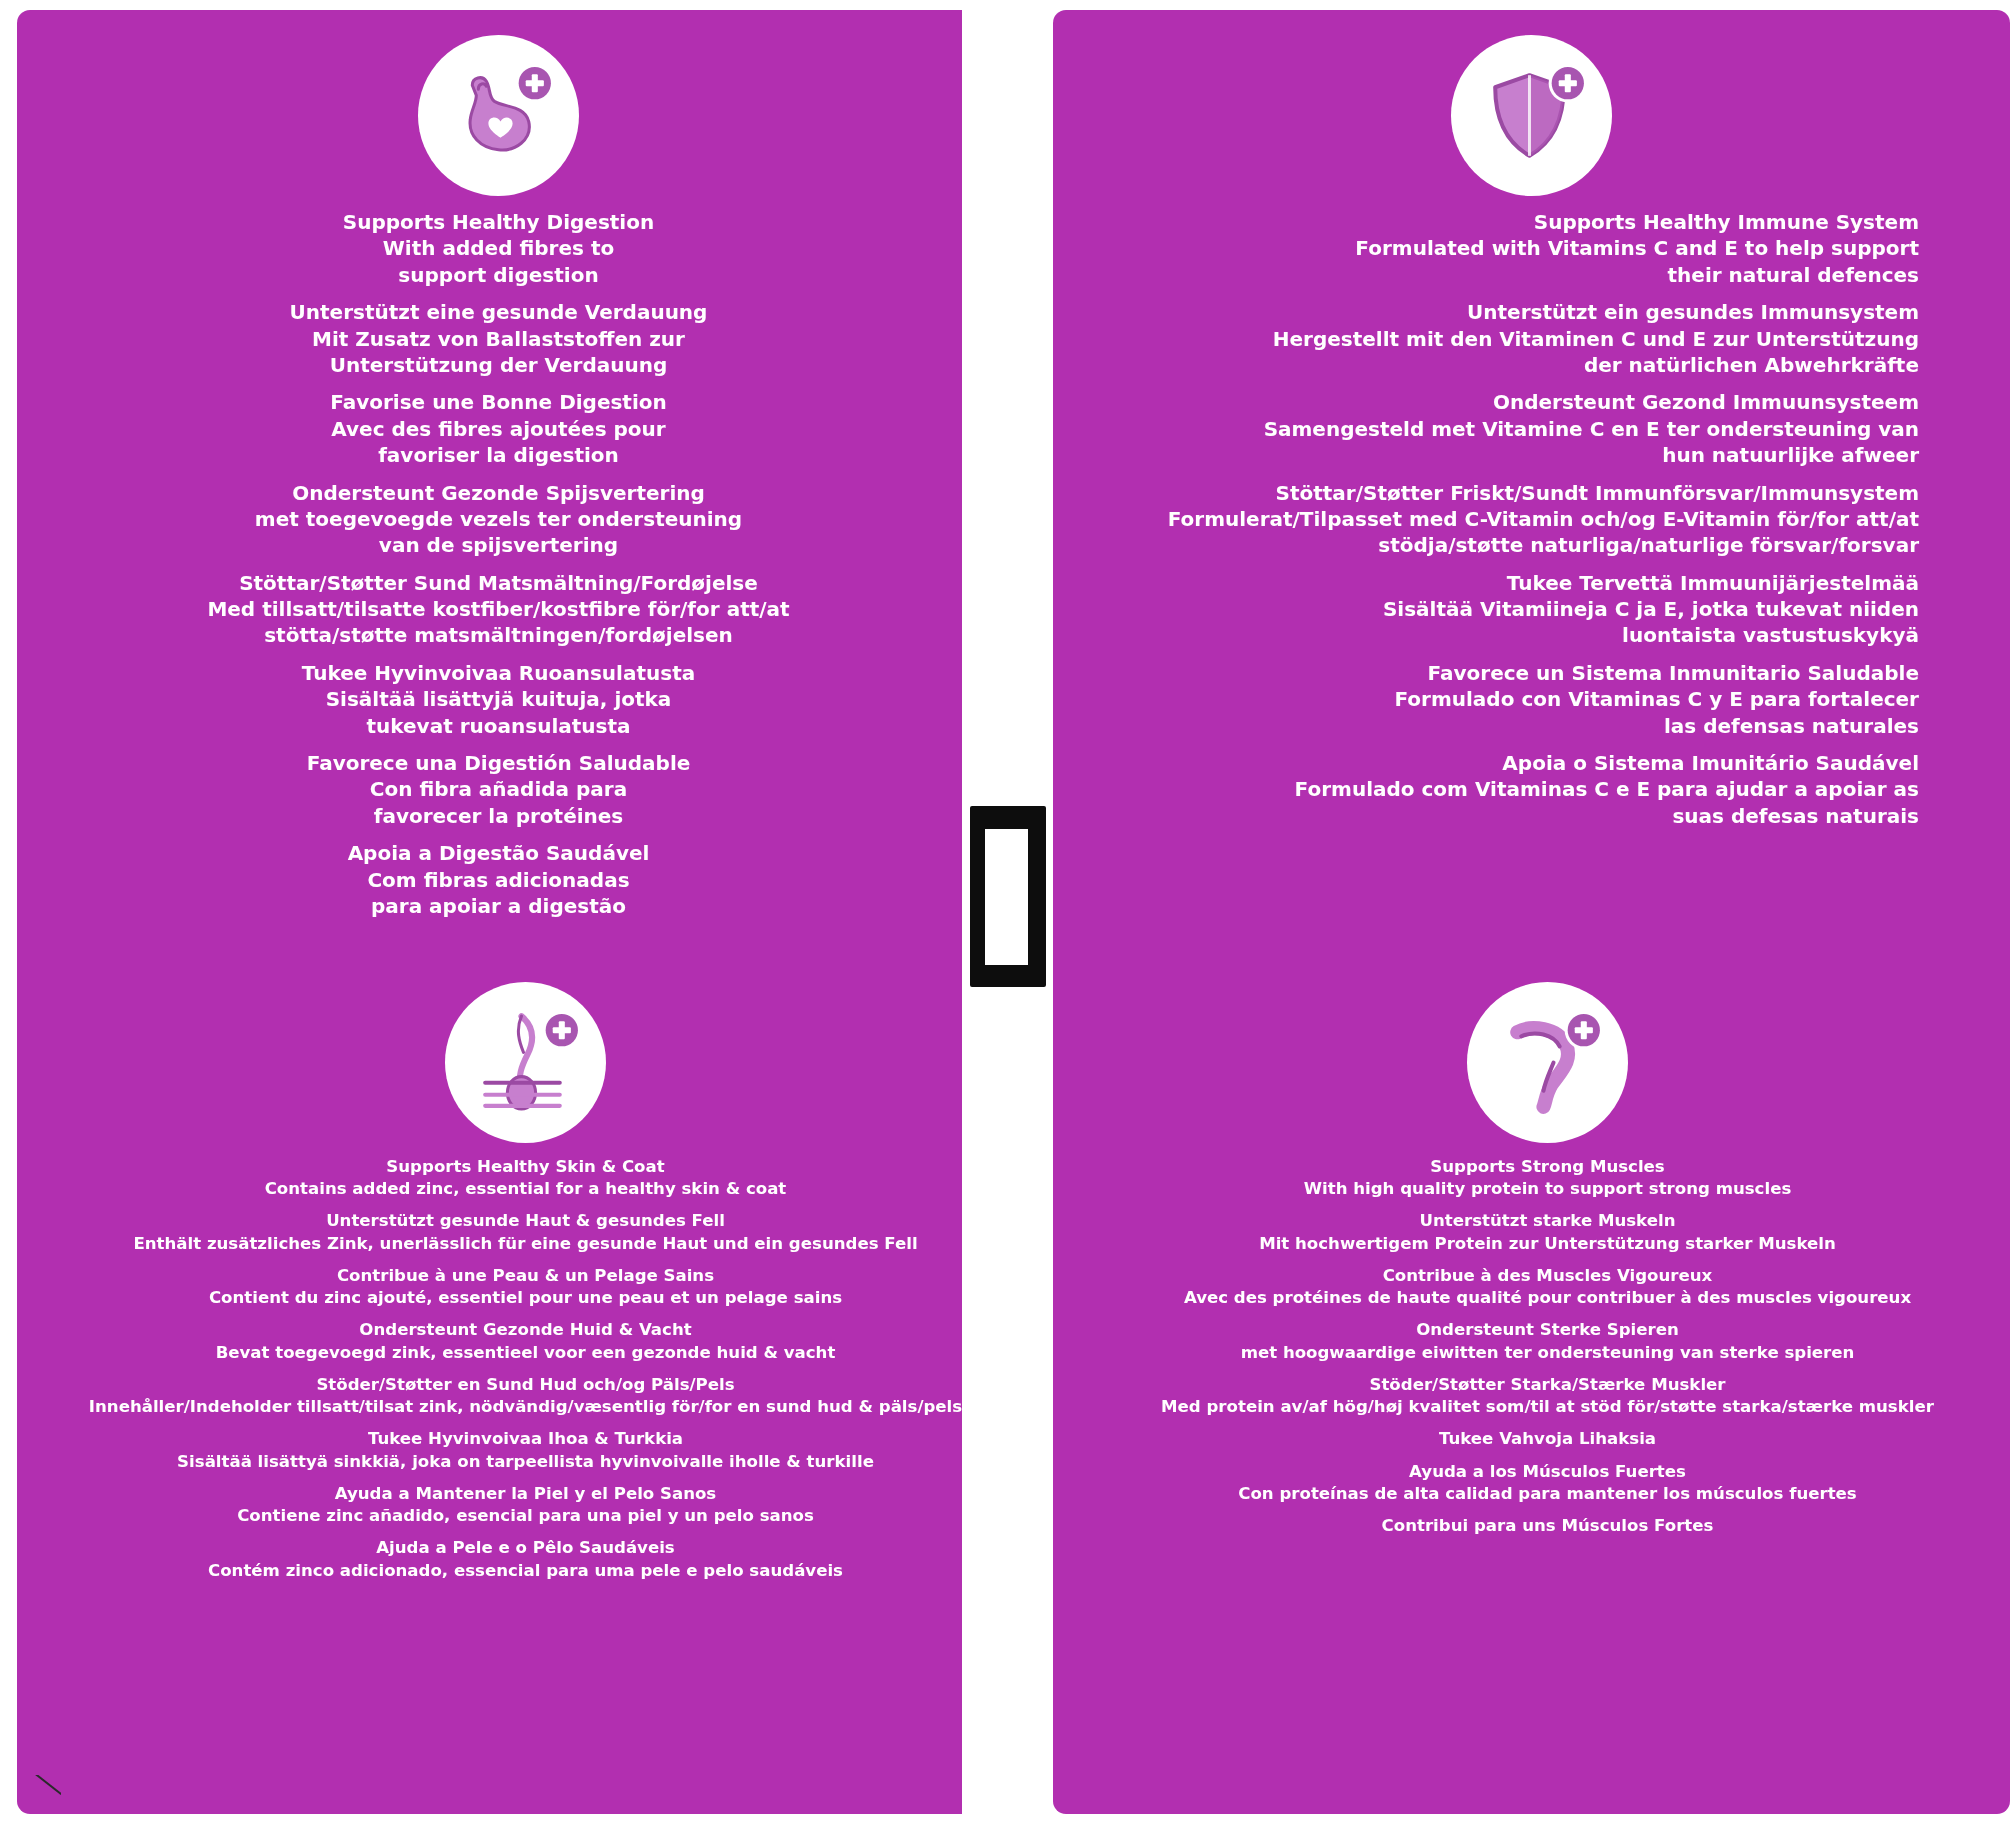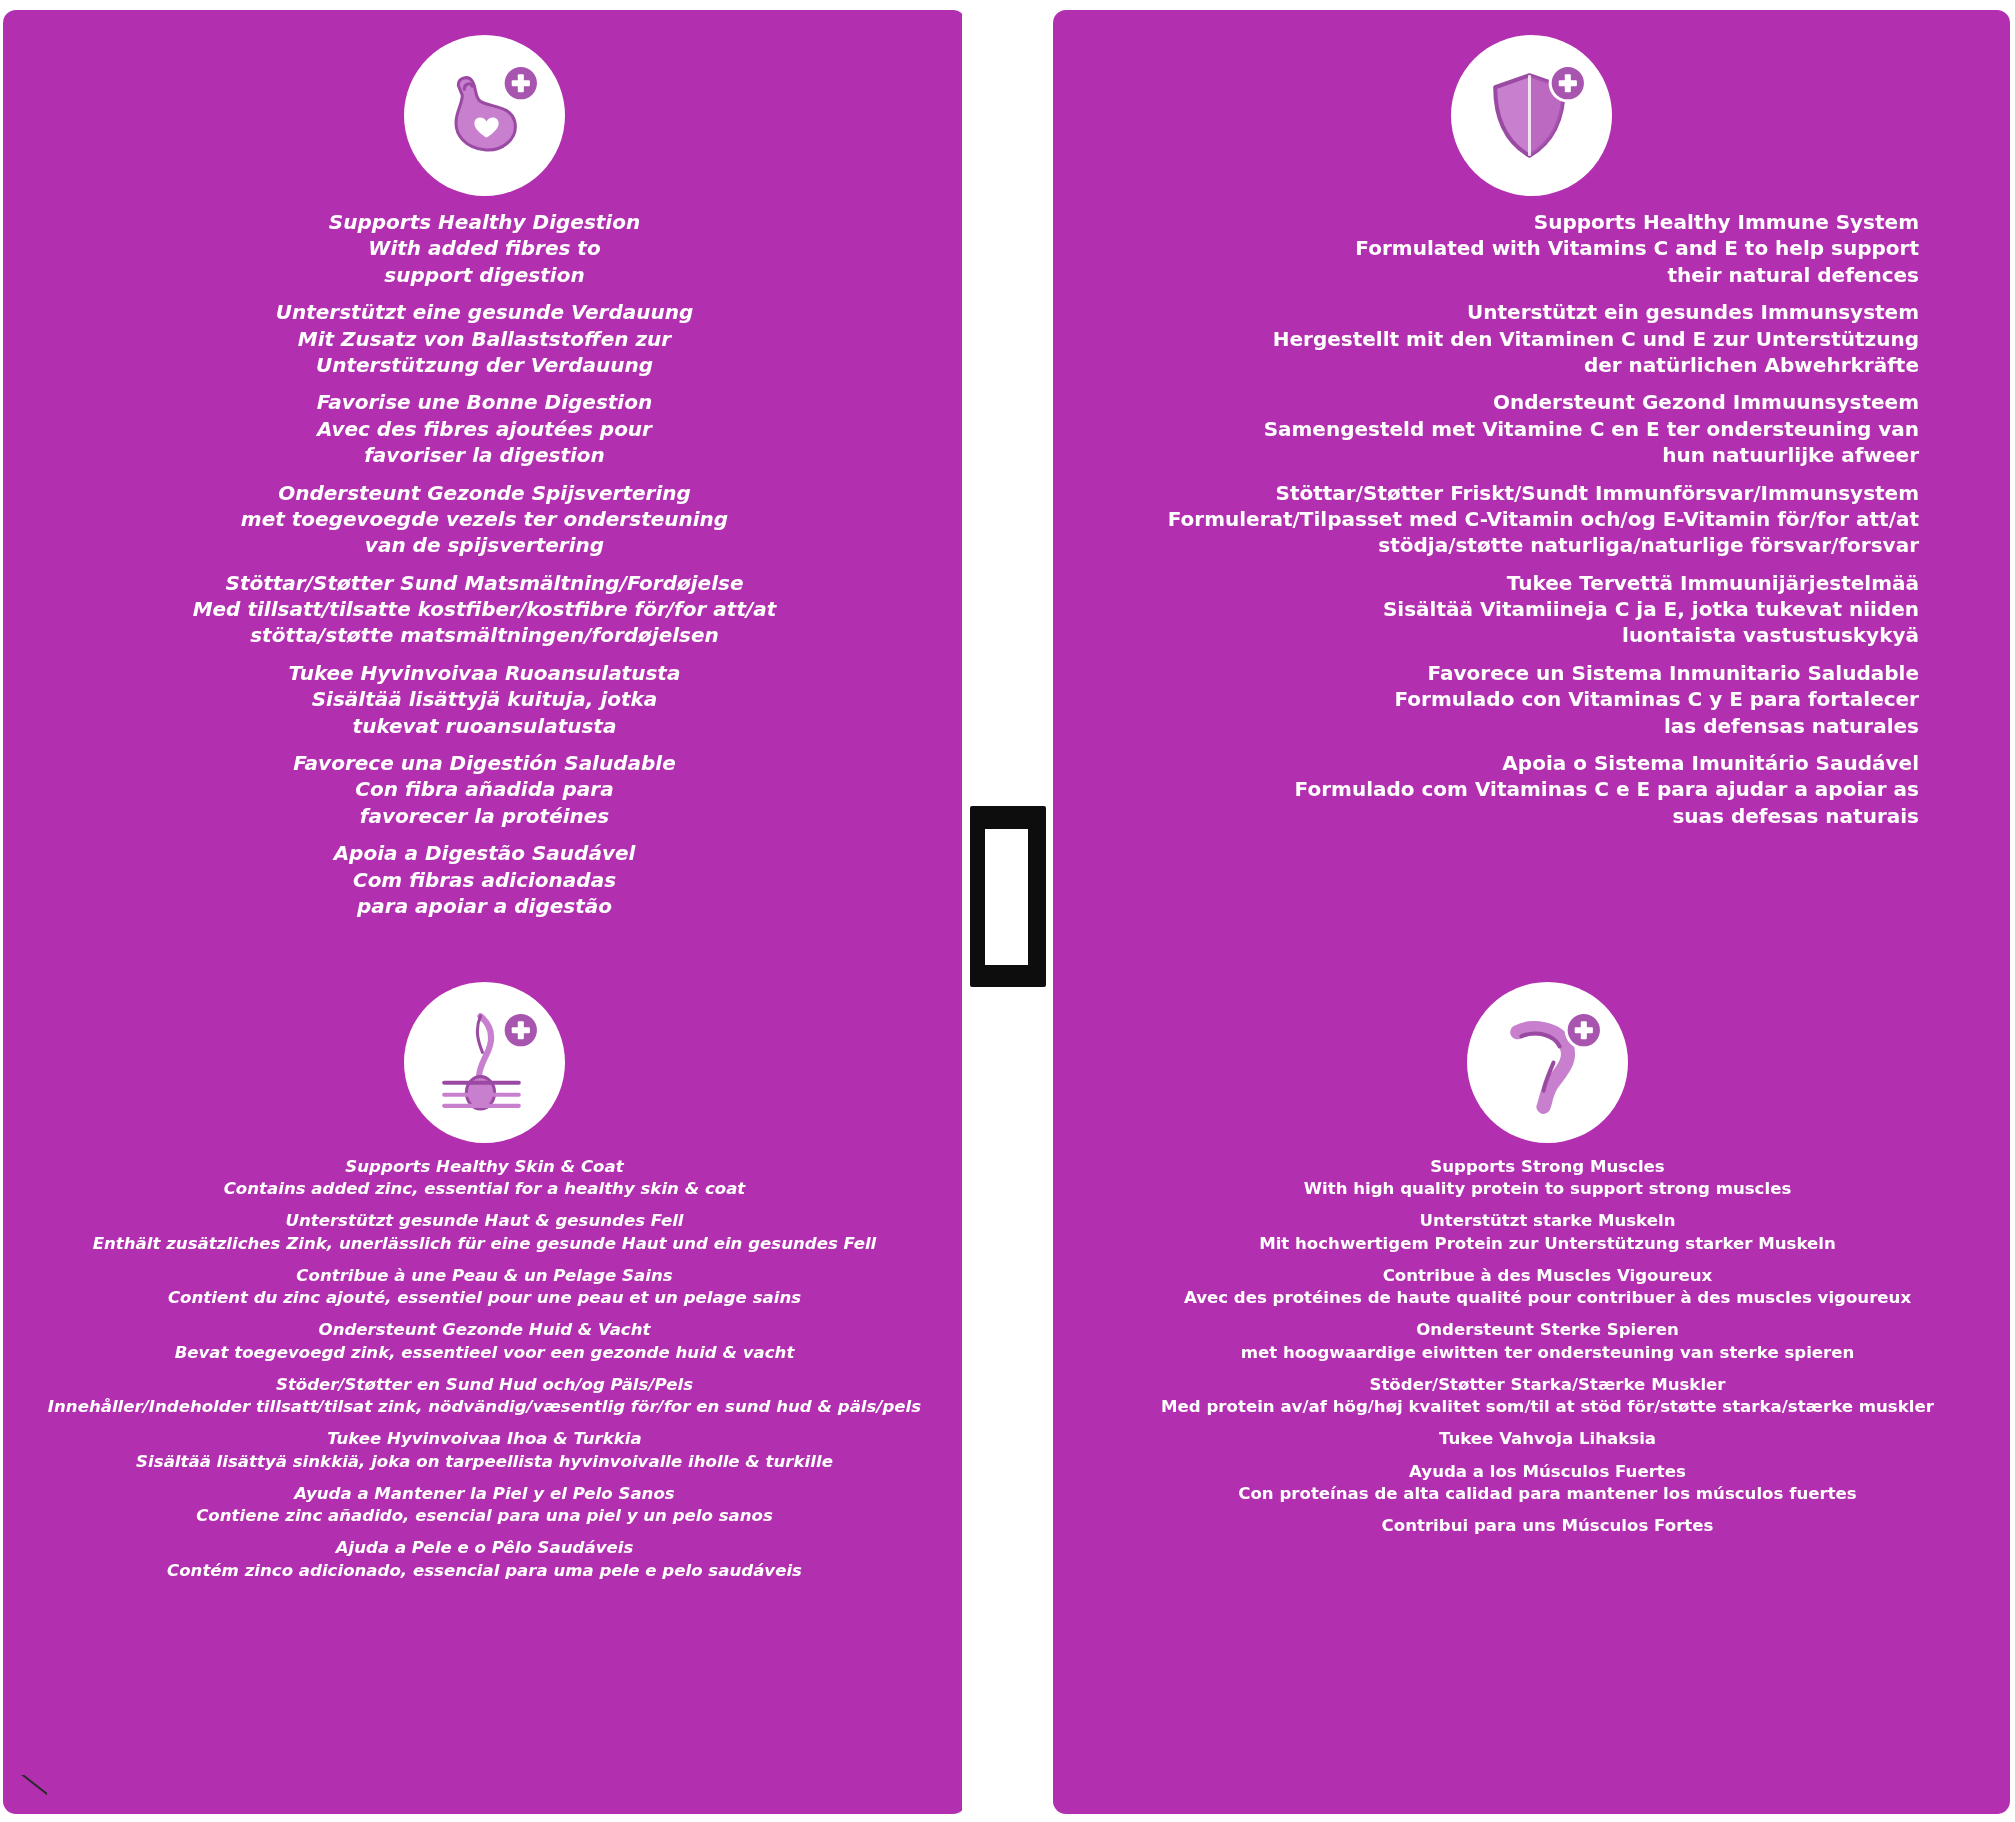--- a/index.html
+++ b/index.html
@@ -20,24 +20,23 @@
     background: #ffffff;
   }
   .panel {
     position: absolute;
     top: 10px;
     height: 1804px;
     background: #b22fb0;
     box-sizing: border-box;
   }
   .panel-left {
-    left: 3px;
+    left: 17px;
     width: 963px;
     border-radius: 13px 13px 13px 13px;
-    font-style: italic;
   }
   .panel-right {
     left: 1053px;
     width: 957px;
     border-radius: 13px;
   }
   .notch {
     position: absolute;
     left: 962px;
     top: 0px;
@@ -123,21 +122,21 @@
     margin-bottom: 11px;
   }
   
   .block-bottom .claim-group {
     font-size: 16.6px;
     line-height: 1.34;
     margin-bottom: 10px;
   }
 
   .b-digestion { top: 25px; }
-  .b-skin { top: 972px; }
+  .b-skin { top: 972px; padding-left: 27px; }
   .b-immune { top: 25px; }
   .b-muscle { top: 972px; margin-left: 16px; }
 
   .txt-pad-left { padding: 0 91px; }
   .txt-pad-left-narrow { padding: 0 30px; }
   .txt-pad-right { padding: 0 91px; text-align: right; }
   .txt-pad-right-narrow { padding: 0 30px; }
 </style>
 </head>
 <body>

